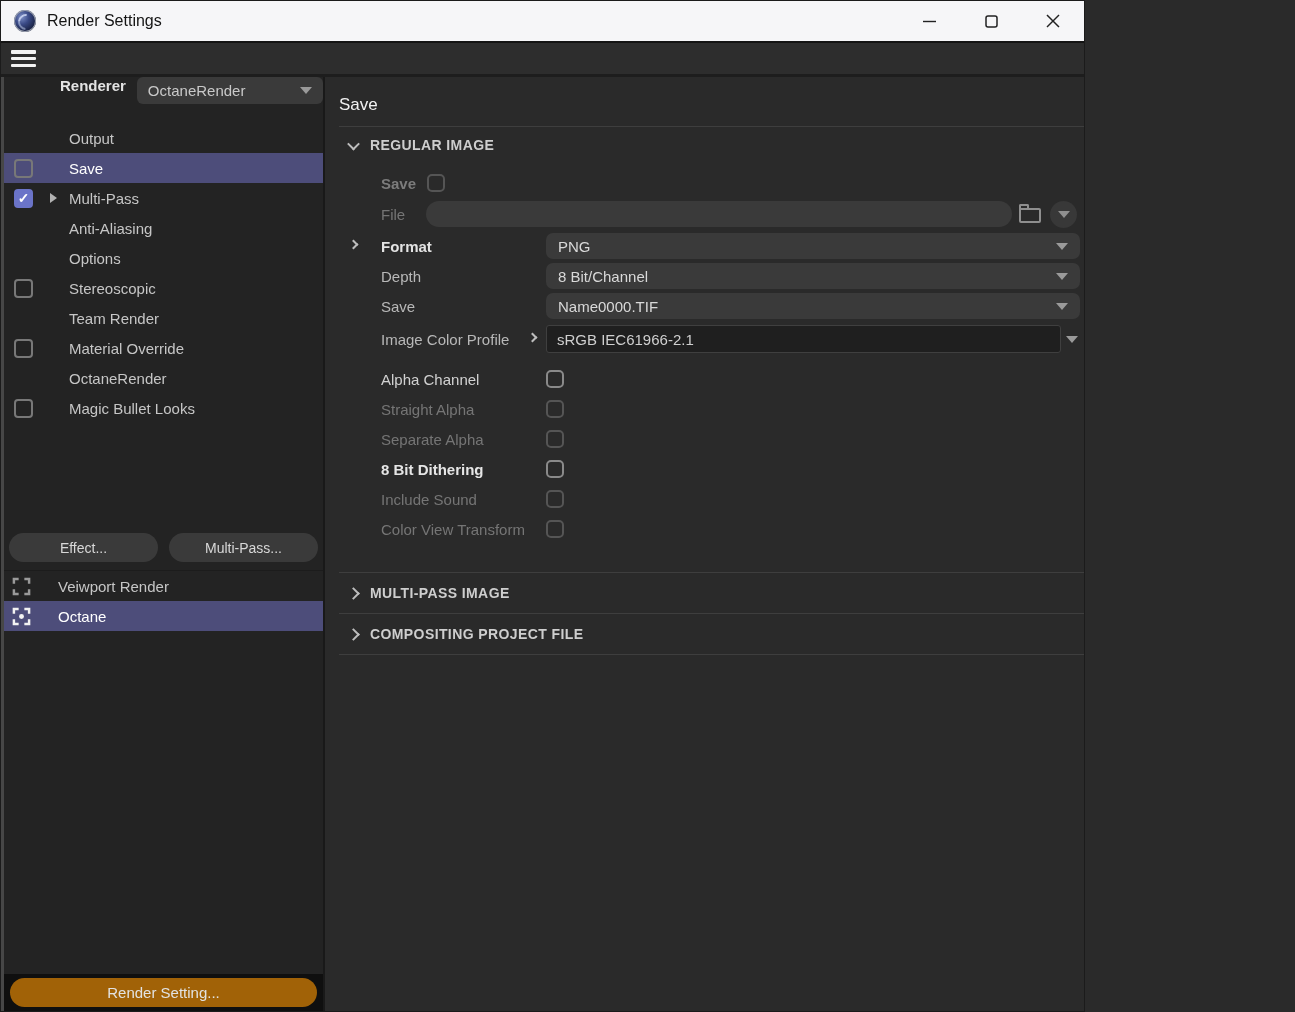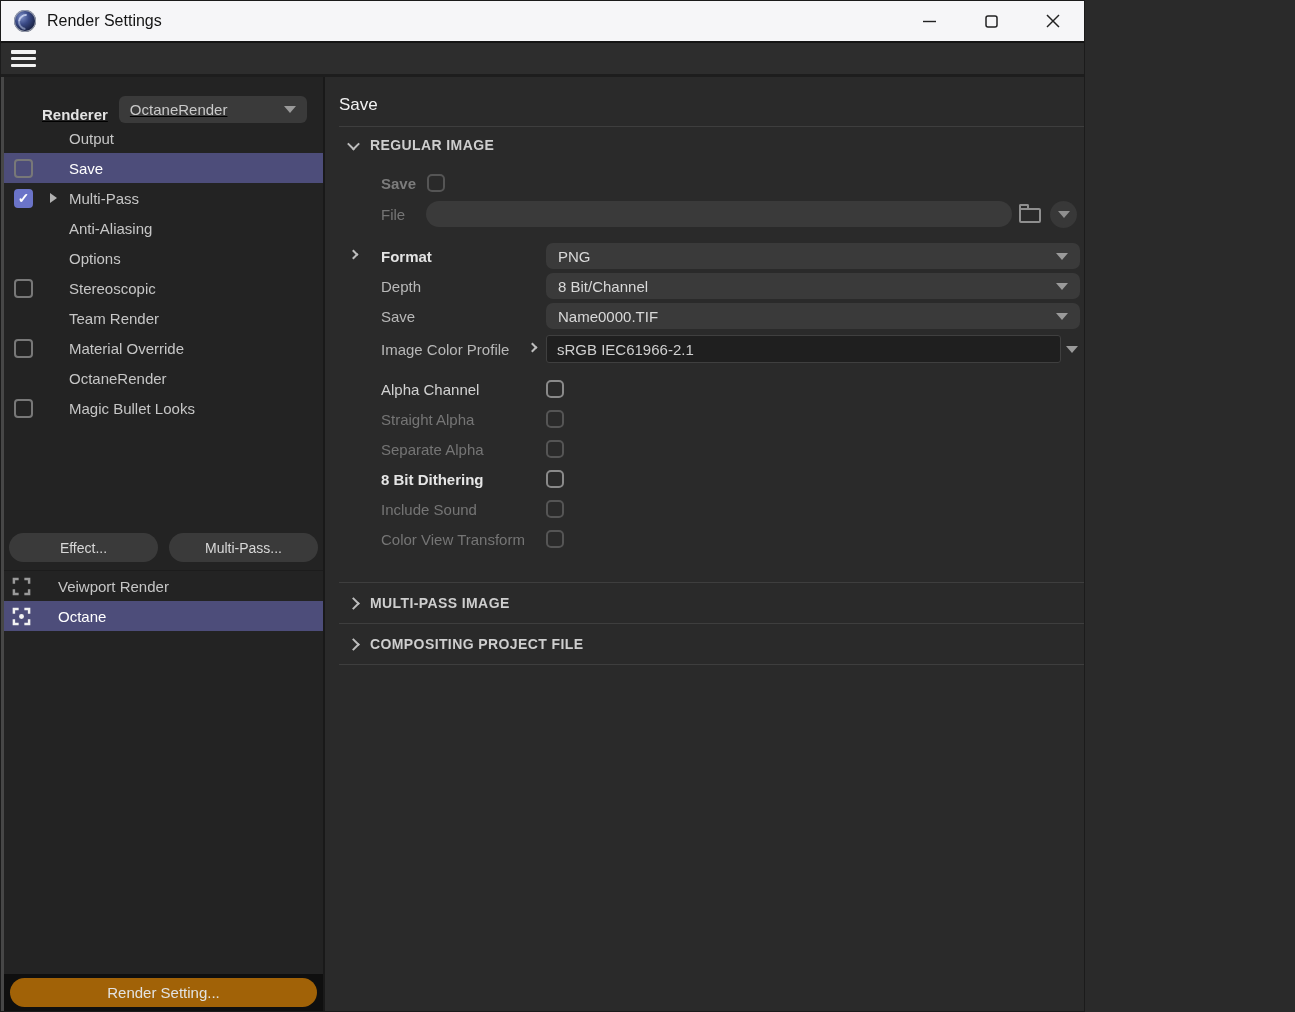--- a/index.html
+++ b/index.html
@@ -19,21 +19,21 @@
   
   .menubar { height:36px; flex:0 0 36px; background:#2d2d2d; border-top:2px solid #141414; border-bottom:3px solid #1d1d1d; display:flex; align-items:center; padding-left:10px; }
   .hamburger { width:25px; height:17px; display:flex; flex-direction:column; justify-content:space-between; }
   .hamburger span { height:3.5px; background:#f2f2f2; border-radius:1px; }
 
   
   .main { flex:1; display:flex; min-height:0; }
 
   
   .sidebar { flex:0 0 324px; width:324px; background:#232323; border-left:3px solid #474747; border-right:2px solid #191919; display:flex; flex-direction:column; }
-  .renderer-row { height:46px; flex:0 0 46px; display:flex; align-items:flex-end; padding-left:38px;text-decoration:underline; }
+  .renderer-row { height:46px; flex:0 0 46px; display:flex; align-items:flex-start; padding-left:56px; }
   .renderer-label { font-weight:bold; color:#e3e3e3; font-size:15px; }
   .renderer-select { margin-left:11px; width:188px; height:27px; background:#3a3a3a; border-radius:6px; display:flex; align-items:center; padding:0 11px; color:#c9c9c9; font-size:15px; cursor:default; }
   .tri { width:0; height:0; border-left:6px solid transparent; border-right:6px solid transparent; border-top:7px solid #9a9a9a; }
   .renderer-select .tri { margin-left:auto; }
 
   .nav-list { flex:0 0 auto; }
   .nav-item { height:30px; display:flex; align-items:center; padding-left:10px; cursor:default; }
   .nav-item.selected { background:#4d4d7a; }
   .cb-slot { width:36px; flex:0 0 36px; display:flex; align-items:center; }
   .arrow-slot { width:19px; flex:0 0 19px; display:flex; align-items:center; }
@@ -89,21 +89,21 @@
 
   .row-file { height:34px; }
   .row-file .label-col { flex:0 0 101px; width:101px; }
   .file-input { flex:1; height:26px; background:#3a3a3a; border-radius:13px; margin-right:7px; }
   .folder-btn { width:22px; height:20px; position:relative; margin-right:9px; flex:0 0 22px; cursor:default; }
   .folder-body { position:absolute; left:0; top:4px; width:22px; height:15px; border:2px solid #8f8f8f; border-radius:2px; }
   .folder-tab { position:absolute; left:0; top:0; width:10px; height:6px; border:2px solid #8f8f8f; border-bottom:none; border-radius:2px 2px 0 0; }
   .circle-btn { width:27px; height:27px; border-radius:50%; background:#383838; display:flex; align-items:center; justify-content:center; margin-right:7px; flex:0 0 27px; cursor:default; }
   .circle-btn .tri { border-top-color:#8f8f8f; }
 
-  .row-format { margin-top:10px; }
+  .row-format { }
   .row-icp { height:34px; margin-top:1px; }
   .icp-chev { position:absolute; left:204px; top:50%; margin-top:-5px; }
   .text-input { flex:1; height:28px; background:#1f1f1f; border:1px solid #3f3f3f; border-radius:3px; display:flex; align-items:center; padding:0 10px; color:#cfcfcf; font-size:15px; margin-right:23px; cursor:text; }
   .icp-tri { position:absolute; right:6px; top:50%; margin-top:-3px; }
 
   .cb-rows { margin-top:8px; }
   .crow { display:flex; align-items:center; height:30px; }
   .crow .label-col { flex:0 0 221px; width:221px; padding-left:56px; font-size:15px; color:#d2d2d2; white-space:nowrap; }
   .crow .label-col.bold { font-weight:bold; color:#e6e6e6; }
   .crow .label-col.dim { color:#757575; }

